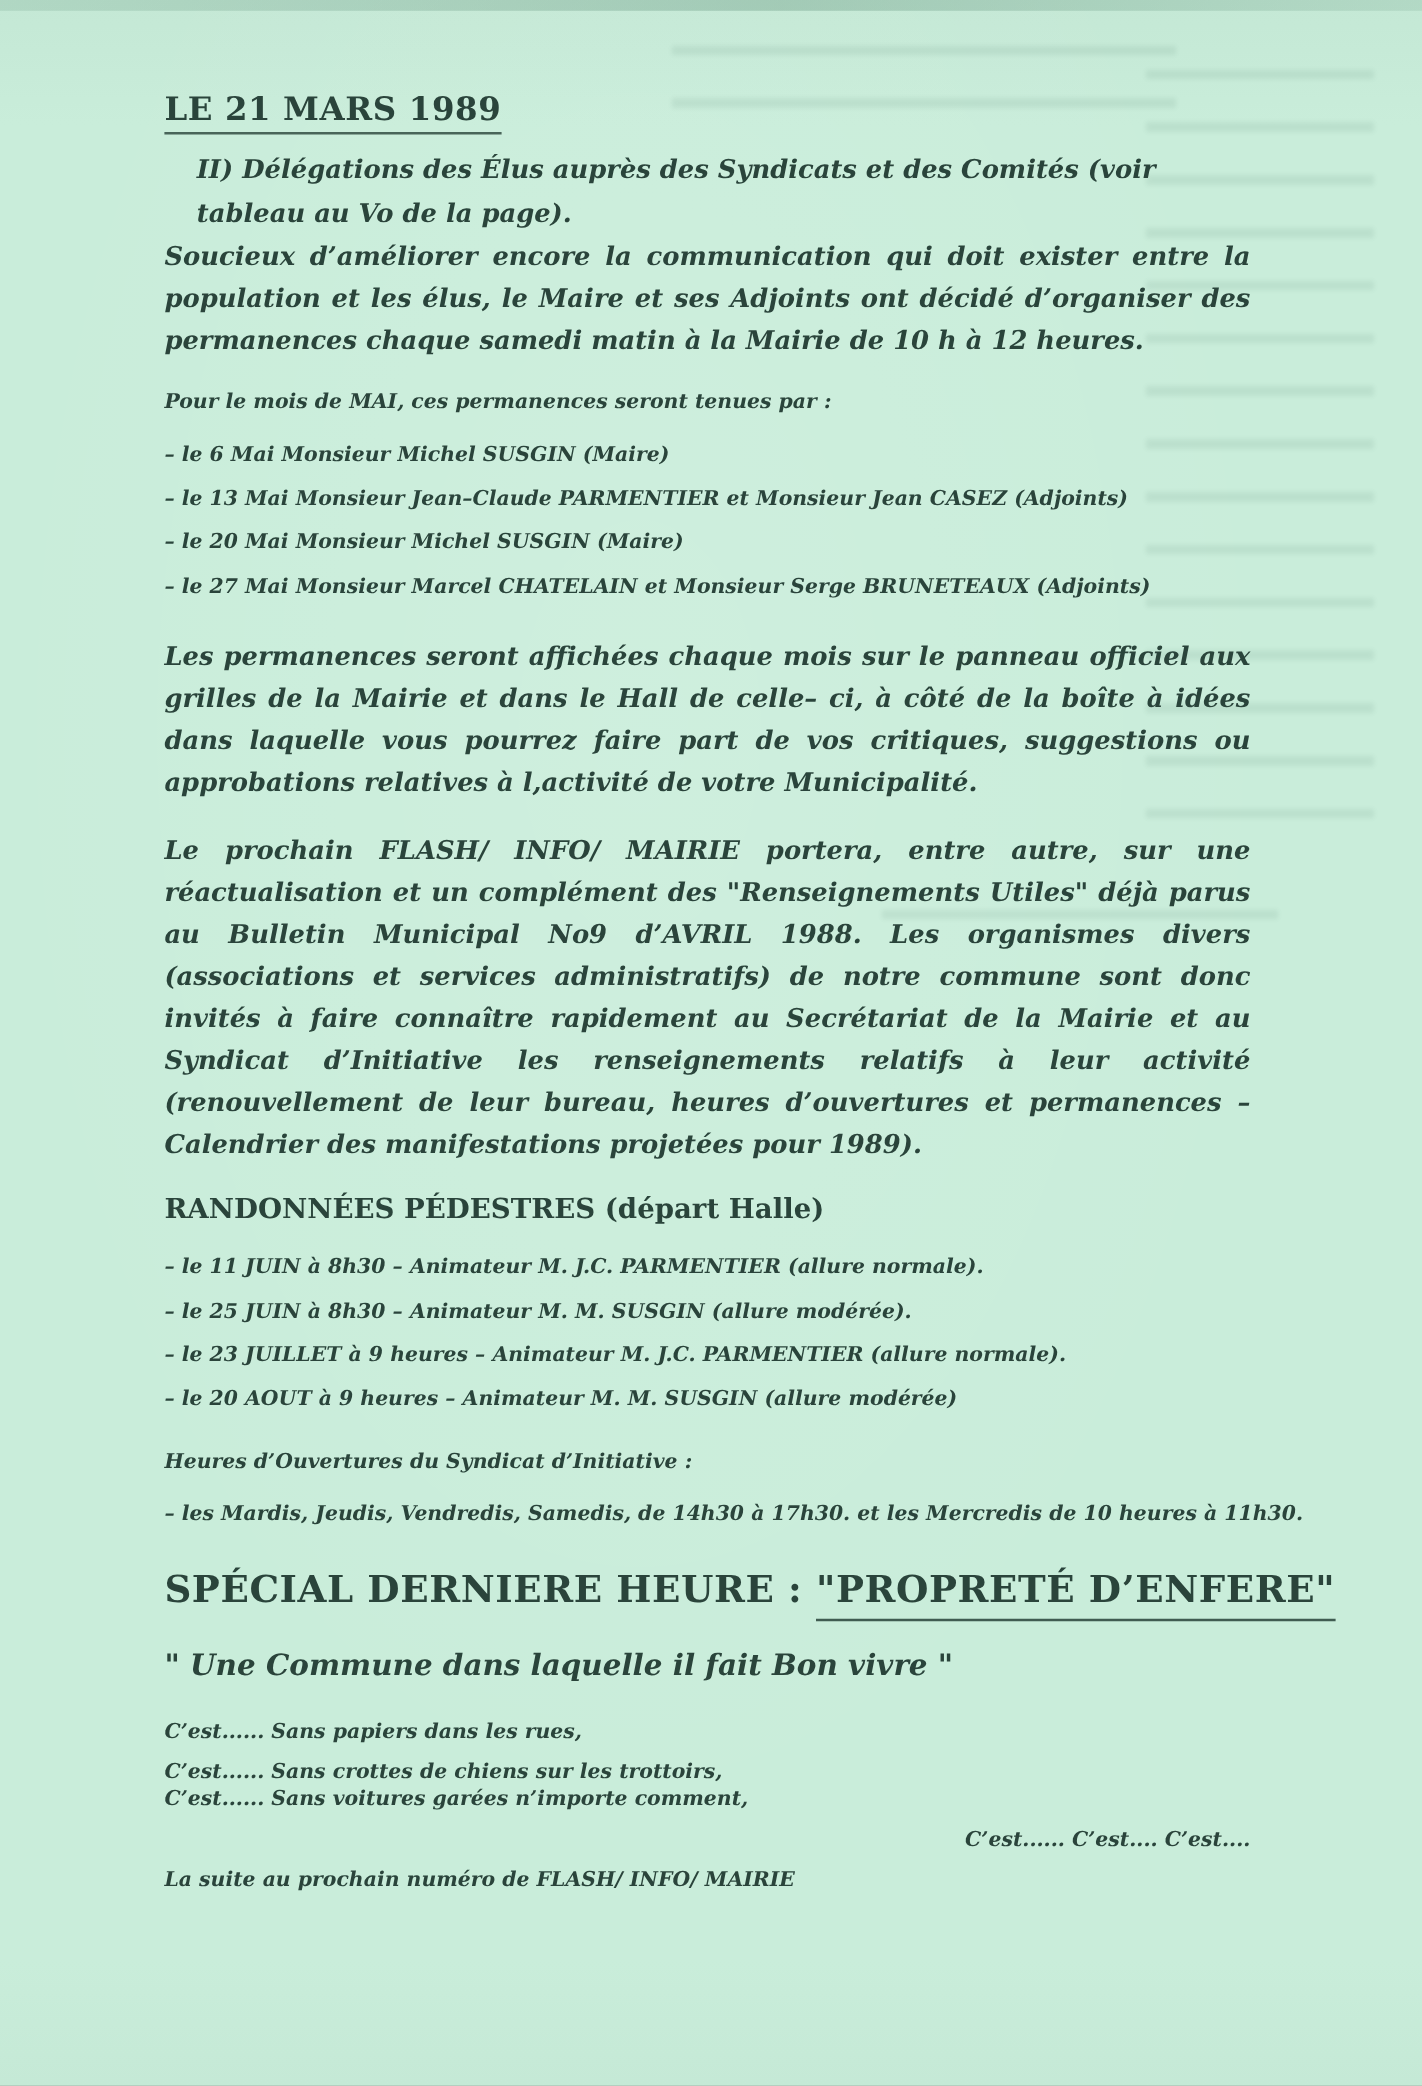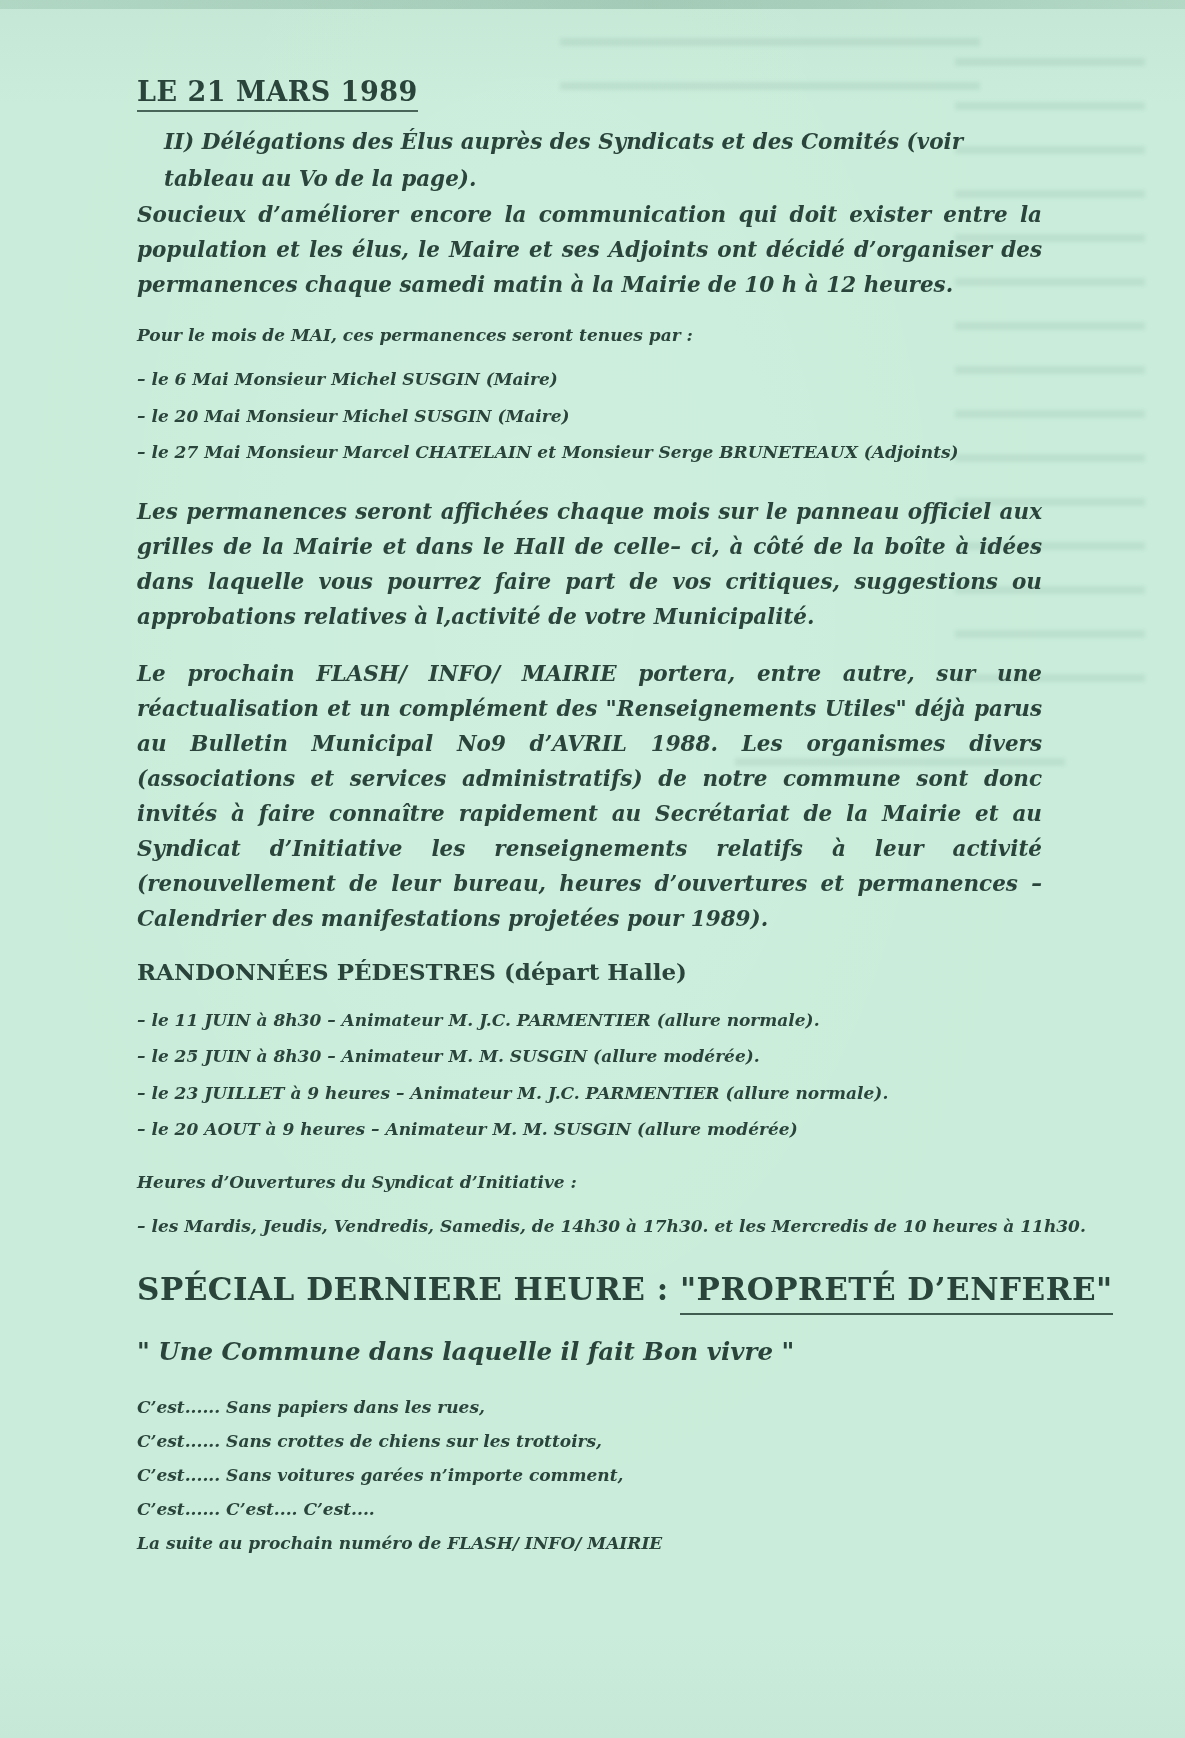--- a/index.html
+++ b/index.html
@@ -116,20 +116,21 @@
       <div class="agenda-line">II) Délégations des Élus auprès des Syndicats et des Comités (voir tableau au Vo de la page).</div>
     </div>
 
 
     <div class="para">Soucieux d’améliorer encore la communication qui doit exister entre la population et les élus, le Maire et ses Adjoints ont décidé d’organiser des permanences chaque samedi matin à la Mairie de 10 h à 12 heures.</div>
 
     <div class="line">Pour le mois de MAI, ces permanences seront tenues par :</div>
     <div class="gap-s"></div>
     <div class="list">
       <div class="line">– le 6 Mai Monsieur Michel SUSGIN (Maire)</div>
+      <div class="line">– le 13 Mai Monsieur Jean–Claude PARMENTIER et Monsieur Jean CASEZ (Adjoints)</div>
       <div class="line">– le 20 Mai Monsieur Michel SUSGIN (Maire)</div>
       <div class="line">– le 27 Mai Monsieur Marcel CHATELAIN et Monsieur Serge BRUNETEAUX (Adjoints)</div>
     </div>
     <div class="gap-m"></div>
 
     <div class="para">Les permanences seront affichées chaque mois sur le panneau officiel aux grilles de la Mairie et dans le Hall de celle– ci, à côté de la boîte à idées dans laquelle vous pourrez faire part de vos critiques, suggestions ou approbations relatives à l,activité de votre Municipalité.</div>
 
     <div class="para">Le prochain FLASH/ INFO/ MAIRIE portera, entre autre, sur une réactualisation et un complément des "Renseignements Utiles" déjà parus au Bulletin Municipal No9 d’AVRIL 1988. Les organismes divers (associations et services administratifs) de notre commune sont donc invités à faire connaître rapidement au Secrétariat de la Mairie et au Syndicat d’Initiative les renseignements relatifs à leur activité (renouvellement de leur bureau, heures d’ouvertures et permanences – Calendrier des manifestations projetées pour 1989).</div>
 
 
@@ -146,21 +147,21 @@
     <div class="line">Heures d’Ouvertures du Syndicat d’Initiative :</div>
     <div class="gap-s"></div>
     <div class="line">– les Mardis, Jeudis, Vendredis, Samedis, de 14h30 à 17h30. et les Mercredis de 10 heures à 11h30.</div>
 
     <div class="h-special"><span>SPÉCIAL DERNIERE HEURE : </span><span class="uq">"PROPRETÉ D’ENFERE"</span></div>
 
     <div class="slogan">" Une Commune dans laquelle il fait Bon vivre "</div>
 
     <div>
       <div class="line" style="margin-bottom:12px;">C’est...... Sans papiers dans les rues,</div>
-      <div class="line" style="margin-bottom:12px;">C’est...... Sans crottes de chiens sur les trottoirs,</div>
+      <div class="line" style="margin-bottom:0;">C’est...... Sans crottes de chiens sur les trottoirs,</div>
       <div class="line" style="margin-bottom:12px;">C’est...... Sans voitures garées n’importe comment,</div>
-      <div class="line" style="margin-bottom:12px;">C’est...... C’est.... C’est....</div>
+      <div class="line" style="margin-bottom:12px;text-align:right;">C’est...... C’est.... C’est....</div>
     </div>
 
     <div class="line" style="margin-bottom:10px;">La suite au prochain numéro de FLASH/ INFO/ MAIRIE</div>
 
   </div>
 </div>
 
 </body></html>

